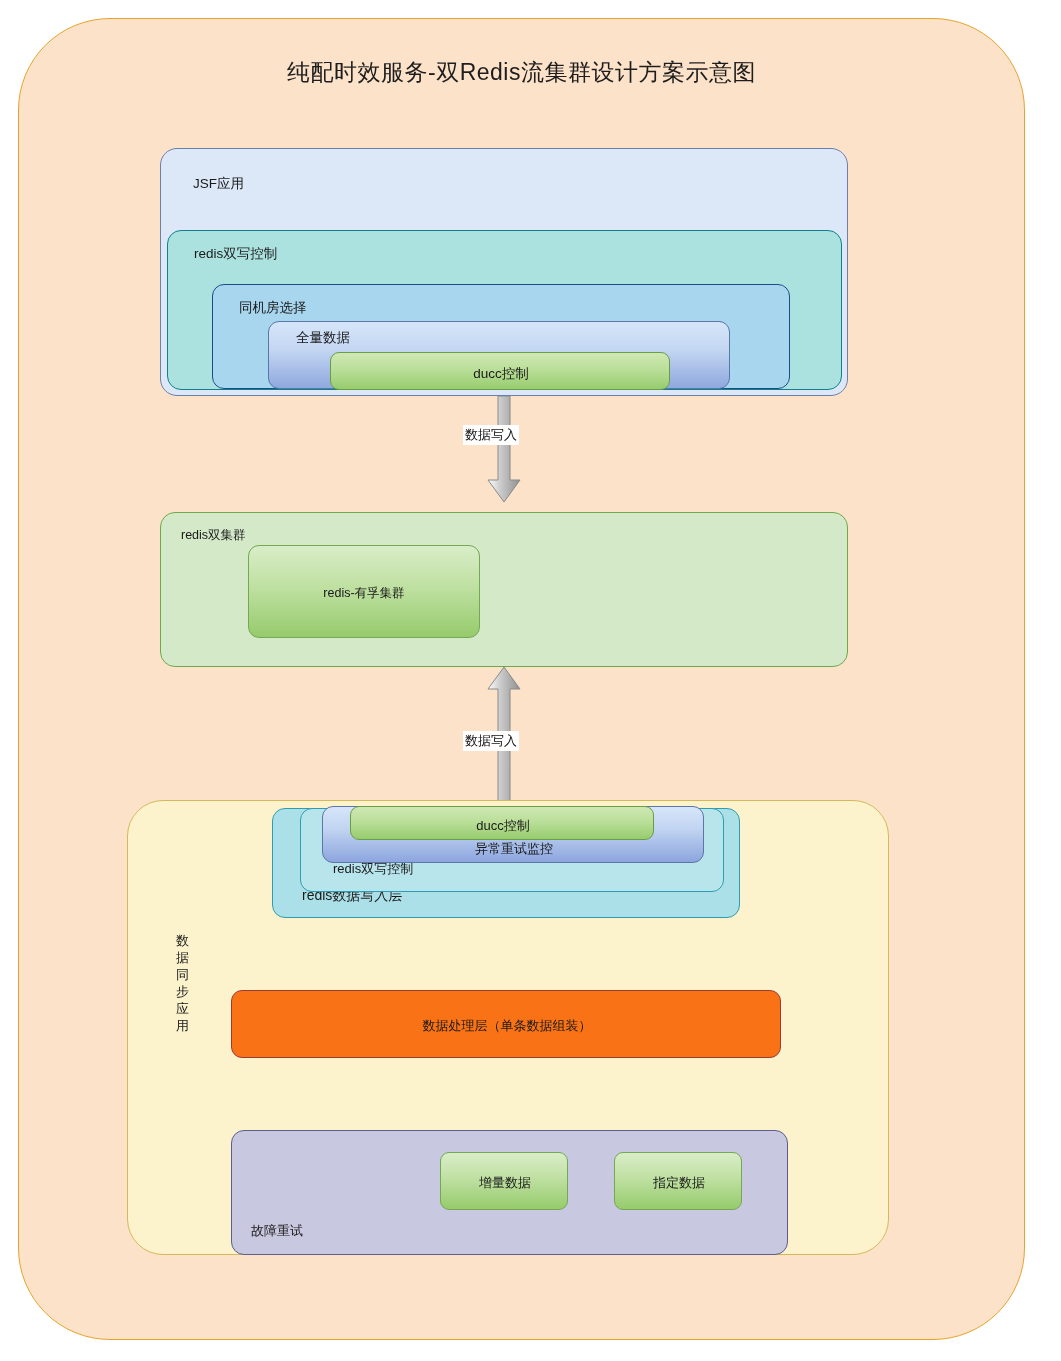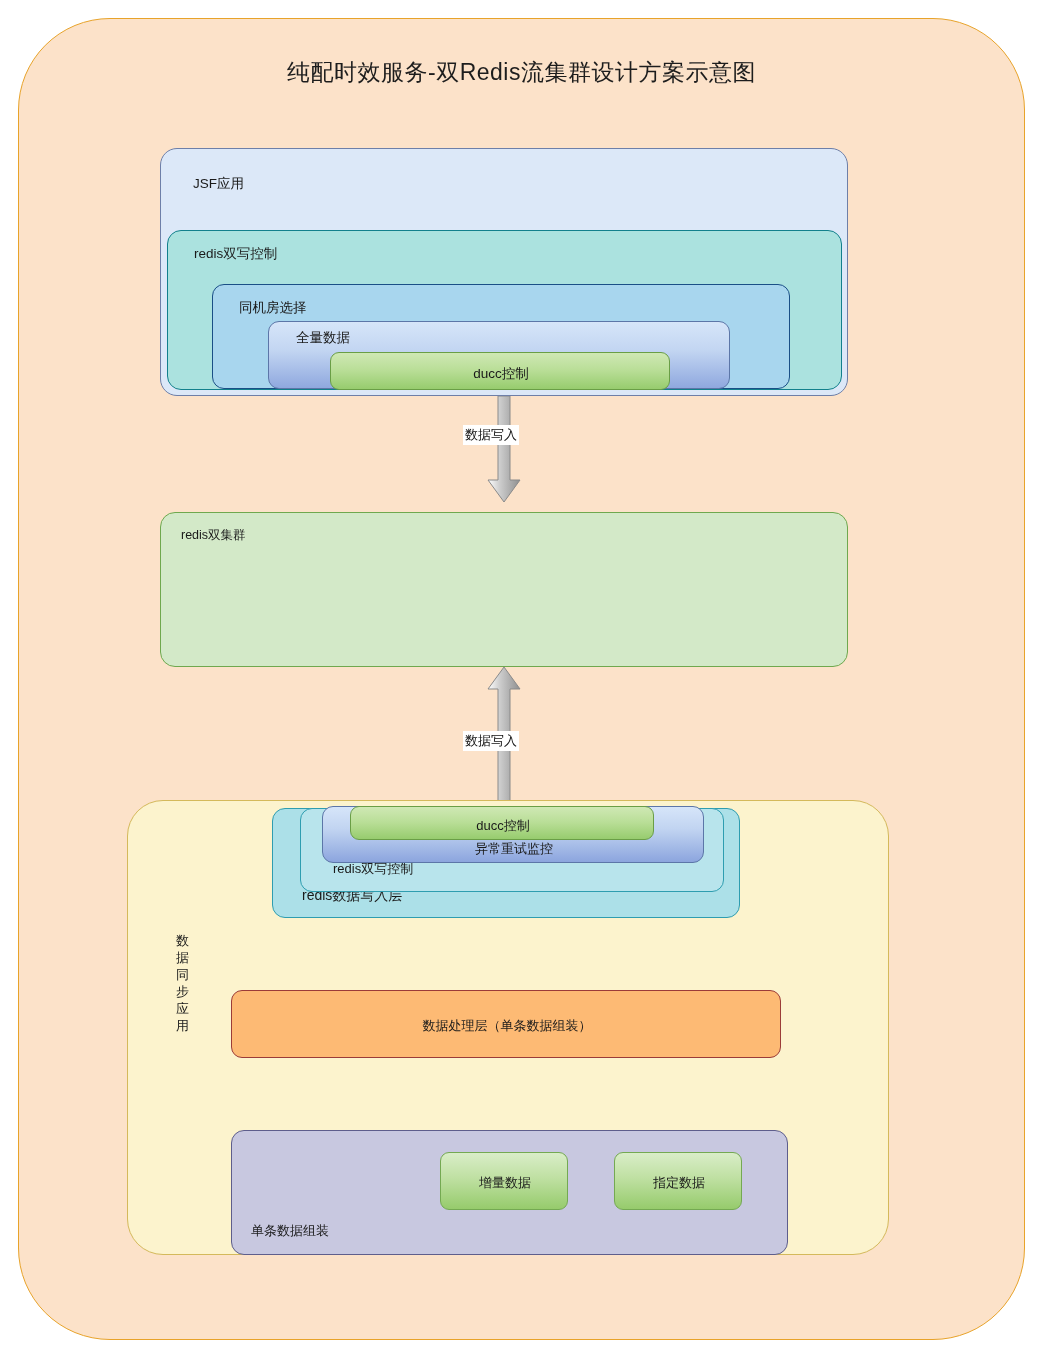--- a/index.html
+++ b/index.html
@@ -77,21 +77,21 @@
        border:1px solid #5C76A8;border-radius:11px;}
   #retry-mon-lbl{left:0;top:33px;width:382px;text-align:center;font-size:13px;}
 
   #ducc-bot{left:350px;top:806px;width:304px;height:34px;
        background:linear-gradient(180deg,#CFE8B4 0%,#B9DE97 48%,#97CC6E 100%);
        border:1px solid #6A9E46;border-radius:9px;}
   #ducc-bot-txt{width:304px;top:10px;left:0;text-align:center;font-size:13px;}
 
   
   #process{left:231px;top:990px;width:550px;height:68px;
-       background:#fdba74;border:1px solid #9B3B38;border-radius:11px;}
+       background:#f97316;border:1px solid #9B3B38;border-radius:11px;}
   #process-txt{left:0;top:26px;width:550px;text-align:center;font-size:13px;}
 
   
   #pull{left:231px;top:1130px;width:557px;height:125px;
        background:#C8C8E0;border:1px solid #5E5E8C;border-radius:13px;}
   #pull-lbl{left:251px;top:1222px;font-size:13px;}
   .pull-item{top:1152px;width:128px;height:58px;
        background:linear-gradient(180deg,#D9EDC8 0%,#BFE0A2 45%,#96CB6C 100%);
        border:1px solid #74A952;border-radius:9px;}
   #pull-0{left:265px;} #pull-1{left:440px;} #pull-2{left:614px;}
@@ -169,20 +169,23 @@
   <div class="box" id="fault-retry"></div>
   <div class="lbl" id="fault-retry-lbl">全量数据</div>
 
   <div class="box" id="ducc-top">
     <div class="lbl" id="ducc-top-txt">ducc控制</div>
   </div>
 
   <div class="box" id="redis-dual"></div>
   <div class="lbl" id="redis-dual-lbl">redis双集群</div>
 
+  <div class="box" id="cluster-a">
+    <div class="lbl cl-txt">redis-有孚集群</div>
+  </div>
 
   <div class="box" id="sync-app"></div>
   <div class="lbl" id="sync-app-lbl">数据同步应用</div>
 
   <div class="box" id="redis-write"></div>
   <div class="lbl" id="redis-write-lbl">redis数据写入层</div>
 
   <div class="box" id="dual-write"></div>
   <div class="lbl" id="dual-write-lbl">redis双写控制</div>
 
@@ -192,21 +195,21 @@
 
   <div class="box" id="ducc-bot">
     <div class="lbl" id="ducc-bot-txt">ducc控制</div>
   </div>
 
   <div class="box" id="process">
     <div class="lbl" id="process-txt">数据处理层（单条数据组装）</div>
   </div>
 
   <div class="box" id="pull"></div>
-  <div class="lbl" id="pull-lbl">单条数据组装</div>
+  <div class="lbl" id="pull-lbl">故障重试</div>
 
   <div class="box pull-item" id="pull-1">
     <div class="lbl pull-txt">增量数据</div>
   </div>
   <div class="box pull-item" id="pull-2">
     <div class="lbl pull-txt">指定数据</div>
   </div>
 
 </div>
 

